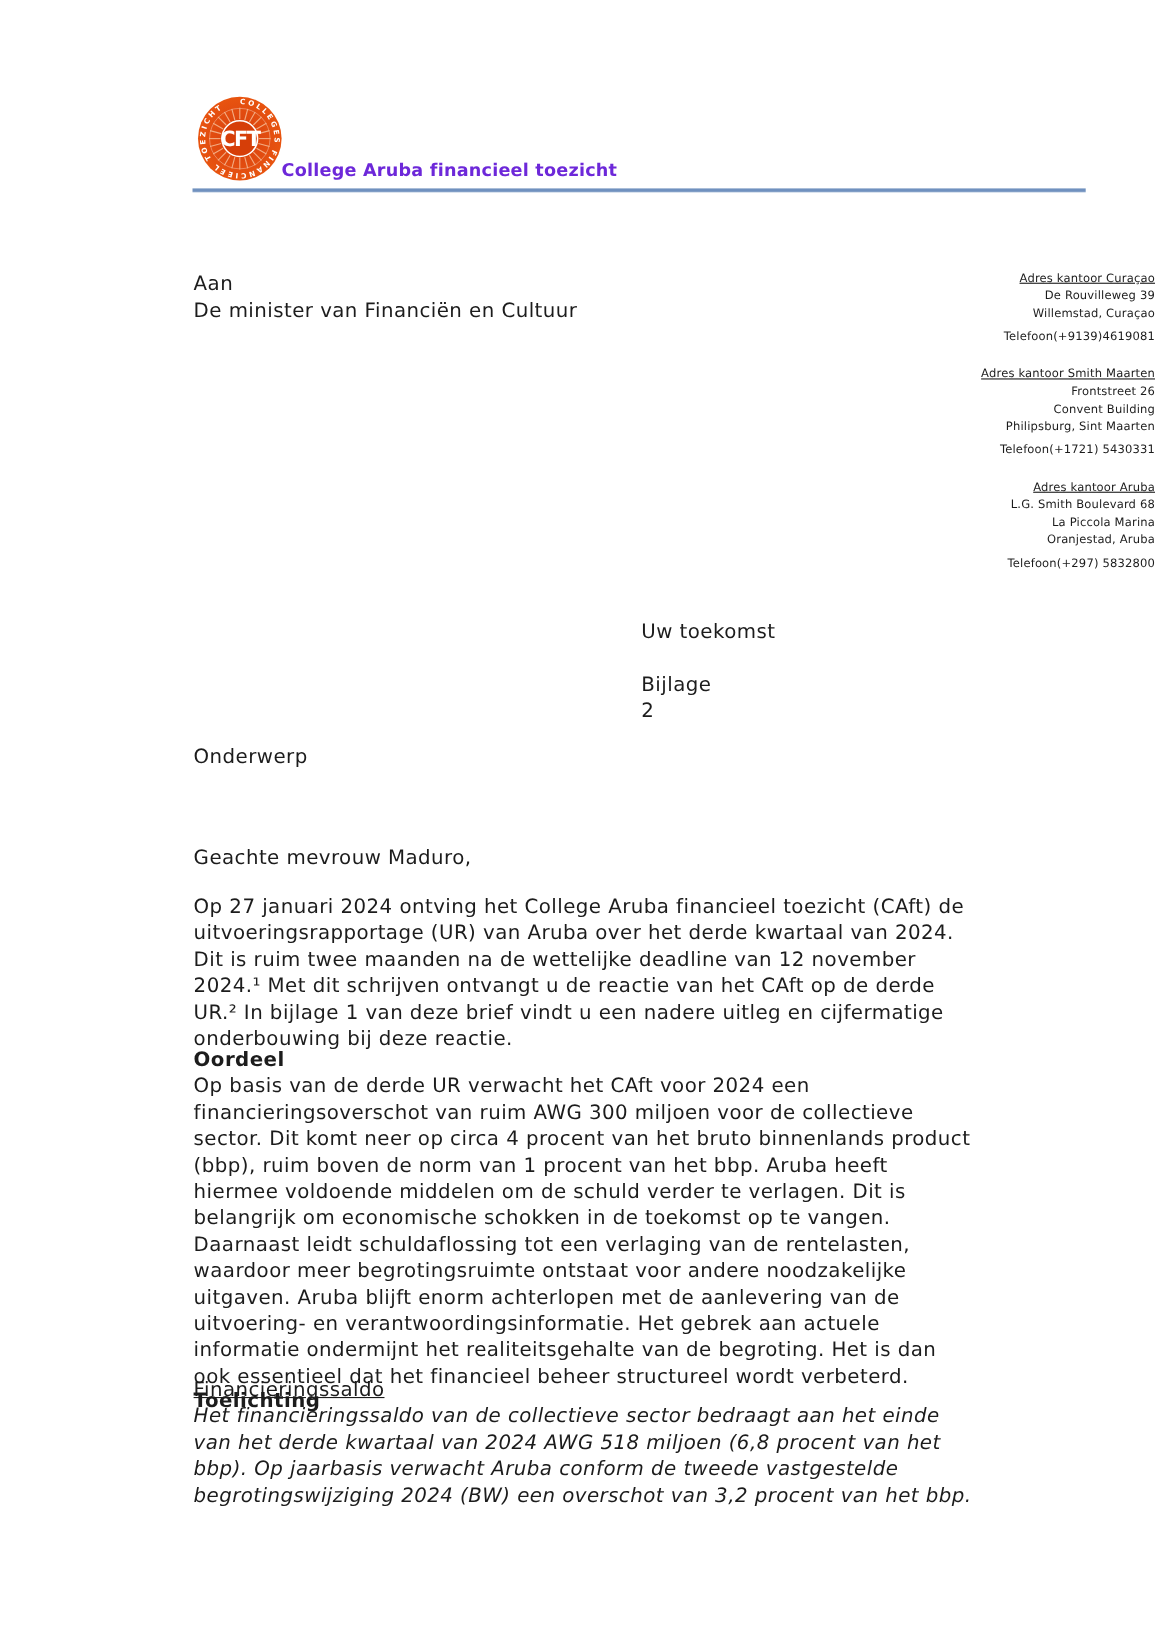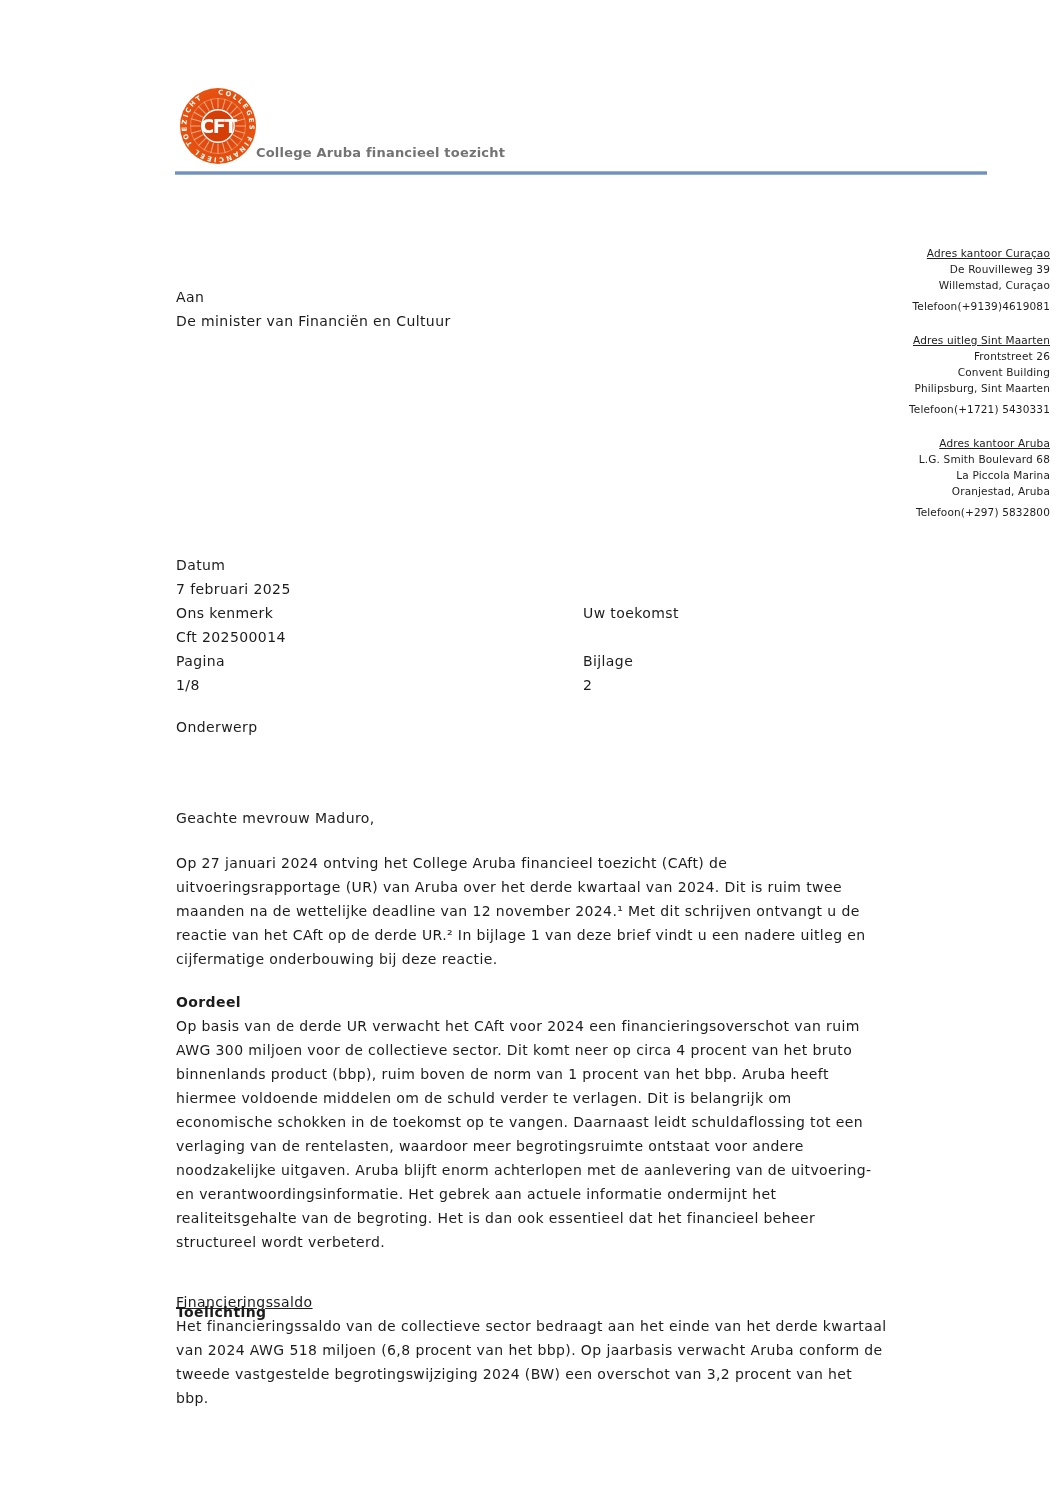--- a/index.html
+++ b/index.html
@@ -6,56 +6,56 @@
   .page {
     position:relative; width:1058px; height:1497px; background:#ffffff;
     font-family:"DejaVu Sans","Liberation Sans",sans-serif; color:#1c1c1c;
     overflow:hidden;
   }
 
   
   .logo { position:absolute; left:179px; top:87px; width:78px; height:78px; }
   .org-title {
     position:absolute; left:256px; top:145px;
-    font-size:13px; font-weight:bold; letter-spacing:0.2px; color:#737373;
+    font-size:16px; font-weight:bold; letter-spacing:0.2px; color:#6d28d9;
   }
   .rule {
     position:absolute; left:175px; top:171px; width:812px; height:4px;
     background:linear-gradient(180deg,#b6c7dd 0%,#7091bf 30%,#7091bf 70%,#b6c7dd 100%);
   }
 
   
   .contact {
     position:absolute; left:828px; top:246px; width:222px;
     font-size:10.5px; line-height:15.8px; letter-spacing:0.15px; color:#1c1c1c;text-align:right;
   }
   .office { margin-bottom:18px; }
   .office-title { text-decoration:underline; }
   .phone-row { margin-top:6px; }
   .lbl  { display:inline-block; width:64px; }
   .email-block { margin-top:17px; }
   .lbl2 { display:inline-block; width:47px; }
 
   
-  .bt { font-size:14px; line-height:24px; letter-spacing:0.4px;margin-top:38px; }
+  .bt { font-size:18px; line-height:24px; letter-spacing:0.4px; }
   .para { width:712px; }
   .bold { font-weight:bold; }
   .ul { text-decoration:underline; }
 
   .recipient     { position:absolute; left:176px; top:247px; }
   .meta-left     { position:absolute; left:176px; top:515px; }
   .meta-right    { position:absolute; left:583px; top:563px; }
   .subject       { position:absolute; left:176px; top:677px; }
   .salutation    { position:absolute; left:176px; top:768px; }
   .p1            { position:absolute; left:176px; top:813px; }
   .oordeel-h     { position:absolute; left:176px; top:952px; }
   .oordeel-p     { position:absolute; left:176px; top:976px; }
   .toelichting-h { position:absolute; left:176px; top:1262px; }
   .fin-h         { position:absolute; left:176px; top:1252px; }
-  .fin-p         { position:absolute; left:176px; top:1276px; }
+  .fin-p         { position:absolute; left:176px; top:1276px;font-style:italic; }
 </style>
 </head>
 <body>
 
 <div class="page">
 
   <div class="logo">
     <svg width="78" height="78" viewBox="0 0 78 78">
       <defs>
         <radialGradient id="sealGrad" cx="50%" cy="50%" r="50%">
@@ -108,21 +108,21 @@
     <div class="office">
       <div class="office-title">Adres kantoor Curaçao</div>
       <div>De Rouvilleweg 39</div>
       <div>Willemstad, Curaçao</div>
       <div class="phone-row">
         <span class="lbl">Telefoon</span><span>(+9139)4619081</span>
       </div>
     </div>
 
     <div class="office">
-      <div class="office-title">Adres uitleg Sint Maarten</div>
+      <div class="office-title">Adres kantoor Smith Maarten</div>
       <div>Frontstreet 26</div>
       <div>Convent Building</div>
       <div>Philipsburg, Sint Maarten</div>
       <div class="phone-row">
         <span class="lbl">Telefoon</span><span>(+1721) 5430331</span>
       </div>
     </div>
 
     <div class="office">
       <div class="office-title">Adres kantoor Aruba</div>
@@ -134,28 +134,20 @@
       </div>
     </div>
 
   </div>
 
   <div class="recipient bt">
     <div>Aan</div>
     <div>De minister van Financiën en Cultuur</div>
   </div>
 
-  <div class="meta-left bt">
-    <div>Datum</div>
-    <div>7 februari 2025</div>
-    <div>Ons kenmerk</div>
-    <div>Cft 202500014</div>
-    <div>Pagina</div>
-    <div>1/8</div>
-  </div>
   <div class="meta-right bt">
     <div>Uw toekomst</div>
     <div>&nbsp;</div>
     <div>Bijlage</div>
     <div>2</div>
   </div>
 
   <div class="subject bt">
     <div>Onderwerp</div>
   </div>

